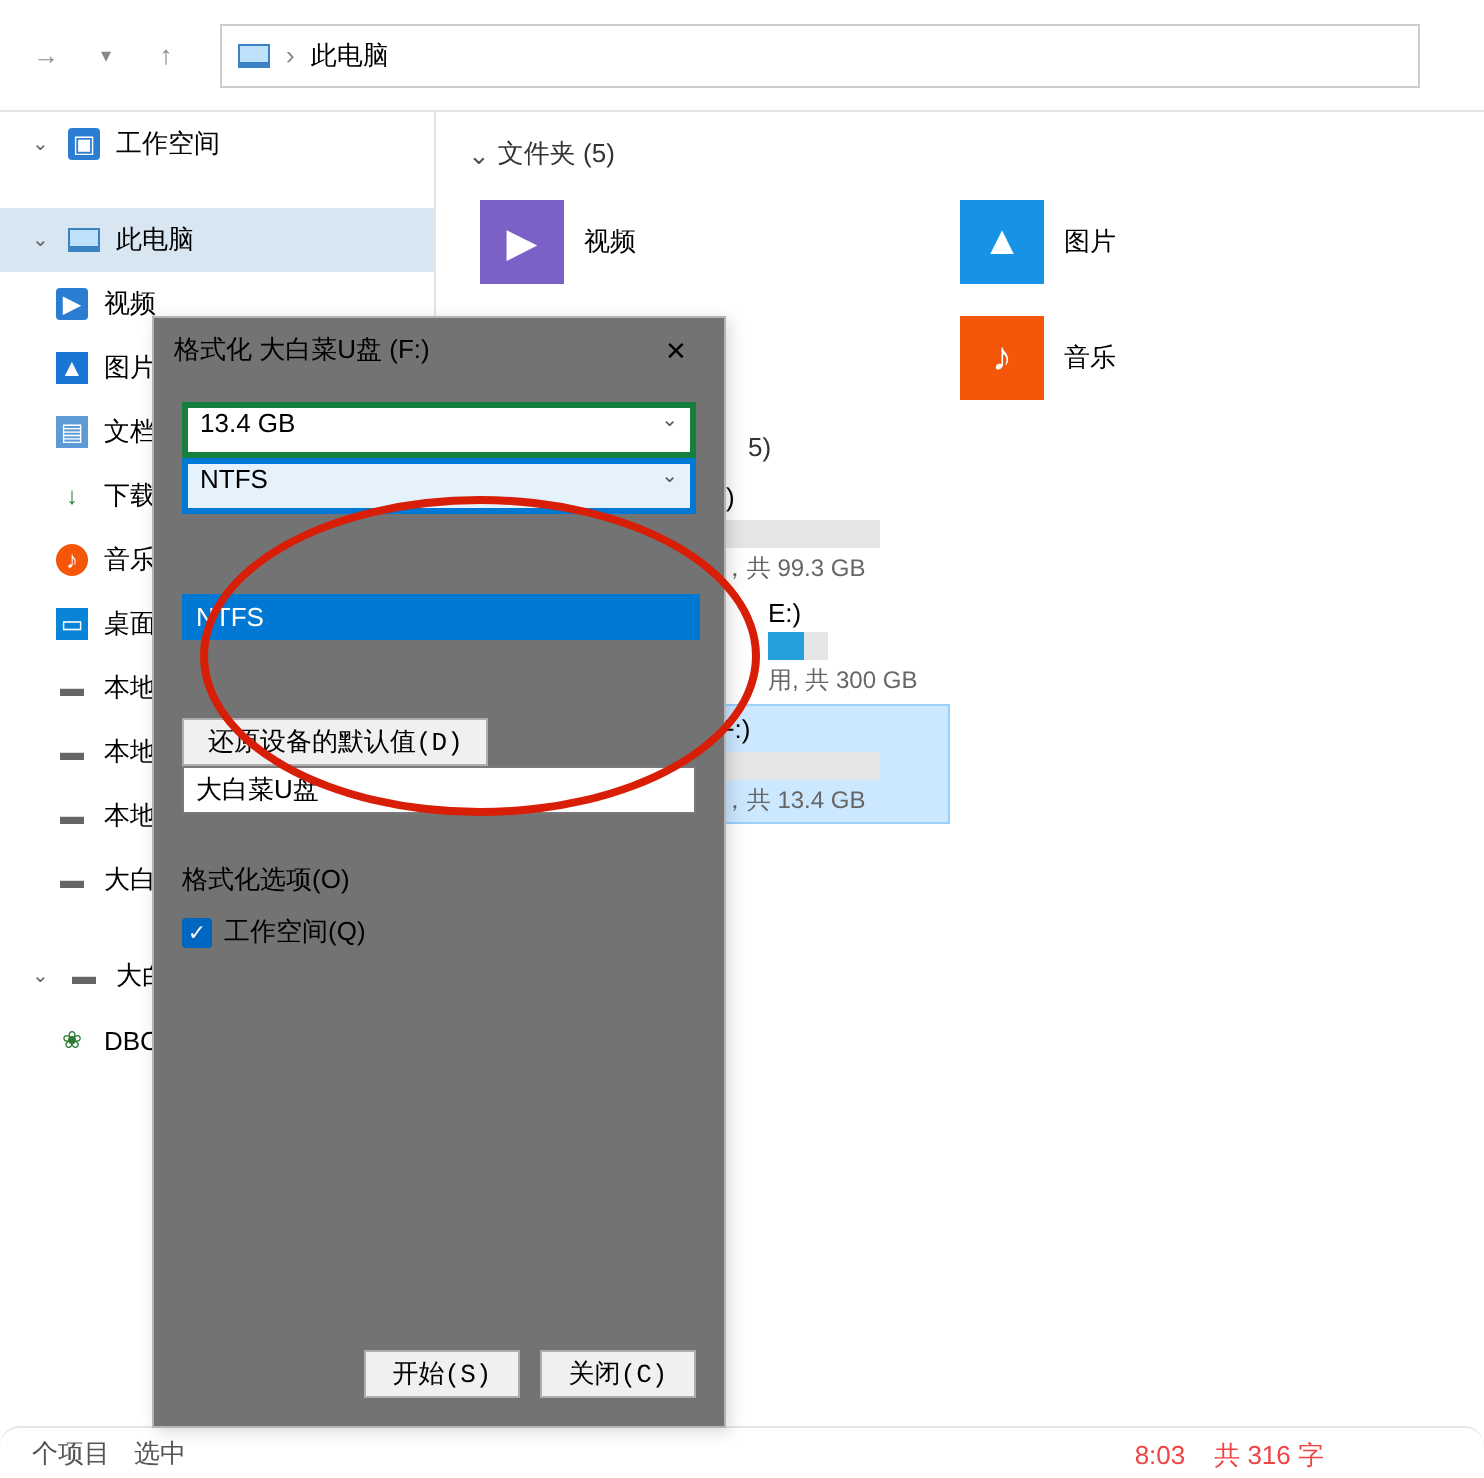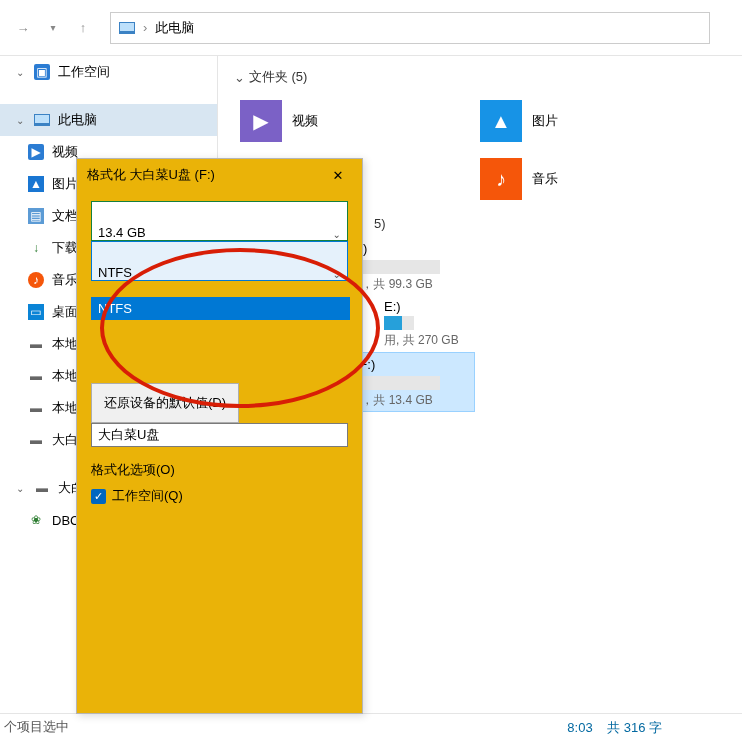--- a/index.html
+++ b/index.html
@@ -20,21 +20,21 @@
 .icon{width:16px;height:16px;display:flex;align-items:center;justify-content:center;font-size:12px;}
 .ic-blue{background:#2b7cd3;color:#fff;border-radius:2px;}
 .ic-pic{background:#1976d2;color:#fff;}
 .ic-doc{background:#5c9bd5;color:#fff;}
 .ic-dl{color:#2e7d32;font-weight:bold;}
 .ic-music{background:#f5560a;border-radius:50%;color:#fff;}
 .ic-desk{background:#0a84d6;color:#fff;}
 .ic-disk{color:#666;}
 .ic-dbc{color:#2e7d32;}
 
-.statusbar{position:absolute;bottom:0;left:0;height:26px;border-top:1px solid #e5e5e5;display:flex;align-items:center;padding:0 4px;gap:0;color:#555;font-size:12px;width:100%;}
+.statusbar{position:absolute;bottom:0;left:0;height:26px;border-top:1px solid #e5e5e5;display:flex;align-items:center;padding:0 16px;gap:12px;color:#555;font-size:12px;width:100%;border-radius:10px;}
 
 
 .main{position:absolute;left:218px;right:0;top:56px;bottom:26px;padding:12px 0 0 16px;}
 .section-hdr{color:#333;display:flex;align-items:center;gap:4px;}
 .folders{display:flex;flex-wrap:wrap;gap:0;margin-top:6px;}
 .tile{display:flex;align-items:center;gap:10px;width:240px;height:58px;padding:4px 6px;}
 .tile.sel{background:#cce8ff;outline:1px solid #99d1ff;}
 .big-icon{width:42px;height:42px;display:flex;align-items:center;justify-content:center;color:#fff;font-size:20px;}
 .bi-video{background:#7b61c6;}
 .bi-pic{background:#1793e6;}
@@ -44,42 +44,42 @@
 .drive-icon .body::before{content:"";position:absolute;left:4px;top:4px;width:4px;height:4px;background:#2ecc40;border-radius:50%;}
 .drive-icon .top{position:absolute;top:0;width:40px;height:18px;display:flex;align-items:center;justify-content:center;font-size:16px;}
 .win-glyph{display:grid;grid-template:repeat(2,7px)/repeat(2,7px);gap:1px;}
 .win-glyph span{background:#0078d4;}
 .tile .txt{display:flex;flex-direction:column;gap:2px;flex:1;}
 .bar{width:150px;height:14px;background:#e6e6e6;position:relative;}
 .bar .fill{position:absolute;left:0;top:0;bottom:0;background:#26a0da;}
 .sub{color:#666;font-size:12px;}
 
 
-.dialog{position:absolute;left:76px;top:158px;width:287px;height:556px;background:#eab308;border:1px solid #b5b5b5;box-shadow:2px 2px 8px rgba(0,0,0,0.15);}
+.dialog{position:absolute;left:76px;top:158px;width:287px;height:556px;background:#737373;border:1px solid #b5b5b5;box-shadow:2px 2px 8px rgba(0,0,0,0.15);}
 .dlg-title{height:32px;display:flex;align-items:center;justify-content:space-between;padding:0 10px;}
 .dlg-close{width:28px;height:28px;display:flex;align-items:center;justify-content:center;}
 .dlg-body{padding:10px 14px;}
 .lbl{margin:8px 0 4px;}
-.combo{width:100%;height:40px;border:1px solid #15803d;background:#fff;display:flex;align-items:flex-end;justify-content:space-between;padding:0 6px;}
+.combo{width:100%;height:28px;border:3px solid #15803d;background:#fff;display:flex;align-items:flex-start;justify-content:space-between;padding:0 6px;}
 .combo.open{background:#e5f1fb;border-color:#0078d4;}
 .combo .arr{font-size:10px;color:#555;}
 .dropdown{position:absolute;left:14px;top:138px;width:259px;border:1px solid #0078d4;background:#fff;z-index:5;}
 .dd-item{padding:3px 6px;}
 .dd-item.sel{background:#0078d4;color:#fff;}
-.win-btn{height:40px;padding:0 12px;border:1px solid #adadad;background:#f0f0f0;display:inline-flex;align-items:center;}
+.win-btn{height:24px;padding:0 12px;border:1px solid #adadad;background:#f0f0f0;display:inline-flex;align-items:center;font-family:Liberation Mono, monospace;}
 .input{width:100%;height:24px;border:1px solid #7a7a7a;padding:0 6px;background:#fff;}
 .chk{display:flex;align-items:center;gap:6px;margin-top:8px;}
 .chk-box{width:15px;height:15px;background:#0067c0;color:#fff;display:flex;align-items:center;justify-content:center;font-size:11px;border-radius:2px;}
 .dlg-btns{position:absolute;bottom:14px;right:14px;display:flex;gap:10px;}
 .dlg-btns .win-btn{width:78px;justify-content:center;}
 
 
 .ellipse{position:absolute;left:100px;top:248px;width:280px;height:160px;border:4px solid #d81e06;border-radius:50%;pointer-events:none;z-index:20;}
 
-.footer-status{position:absolute;bottom:2px;right:80px;color:#0369a1;}
+.footer-status{position:absolute;bottom:2px;right:80px;color:#ef4444;}
 .monitor{width:16px;height:12px;border:1px solid #3b82c4;border-bottom:3px solid #3b82c4;background:#bde0fb;}
 </style>
 </head>
 <body>
 
 <div class="topbar">
   <div class="nav-btn">→</div>
   <div class="nav-btn" style="font-size:10px">▾</div>
   <div class="nav-btn">↑</div>
   <div class="breadcrumb">
@@ -211,21 +211,21 @@
           <span class="sub">57.8 GB 可用，共 99.3 GB</span>
         </div>
     </div>
 
     <div class="tile" style="padding-left:150px;width:280px">
       <div class="txt">
           <span>E:)</span>
           <div class="bar" style="width:30px">
             <div class="fill" style="width:60%"></div>
           </div>
-          <span class="sub">用, 共 270 GB</span>
+          <span class="sub">用, 共 300 GB</span>
         </div>
     </div>
     <div class="tile sel">
       <div class="drive-icon">
           <div class="top"></div>
           <div class="body"></div>
         </div>
       <div class="txt">
           <span>大白菜U盘 (F:)</span>
           <div class="bar">
@@ -254,31 +254,35 @@
         <span>NTFS</span>
         <span class="arr">⌄</span>
       </div>
 
     <div style="height:82px"></div>
 
     <div style="margin-top:20px"><span class="win-btn">还原设备的默认值(D)</span></div>
 
     <input class="input" value="大白菜U盘" style="">
 
-    <div class="lbl" style="margin-top:14px">格式化选项(O)</div>
+    <div class="lbl" style="margin-top:24px">格式化选项(O)</div>
     <div class="chk">
         <div class="chk-box">✓</div>
         <span>工作空间(Q)</span>
       </div>
   </div>
 
   <div class="dropdown">
     <div class="dd-item sel">NTFS</div>
   </div>
 
+  <div class="dlg-btns">
+    <span class="win-btn">开始(S)</span>
+    <span class="win-btn">关闭(C)</span>
+  </div>
 </div>
 
 <div class="ellipse"></div>
 
 <div class="footer-status">
   <span>8:03</span>&nbsp;&nbsp;&nbsp;
   <span>共 316 字</span>
 </div>
 
 </body></html>

